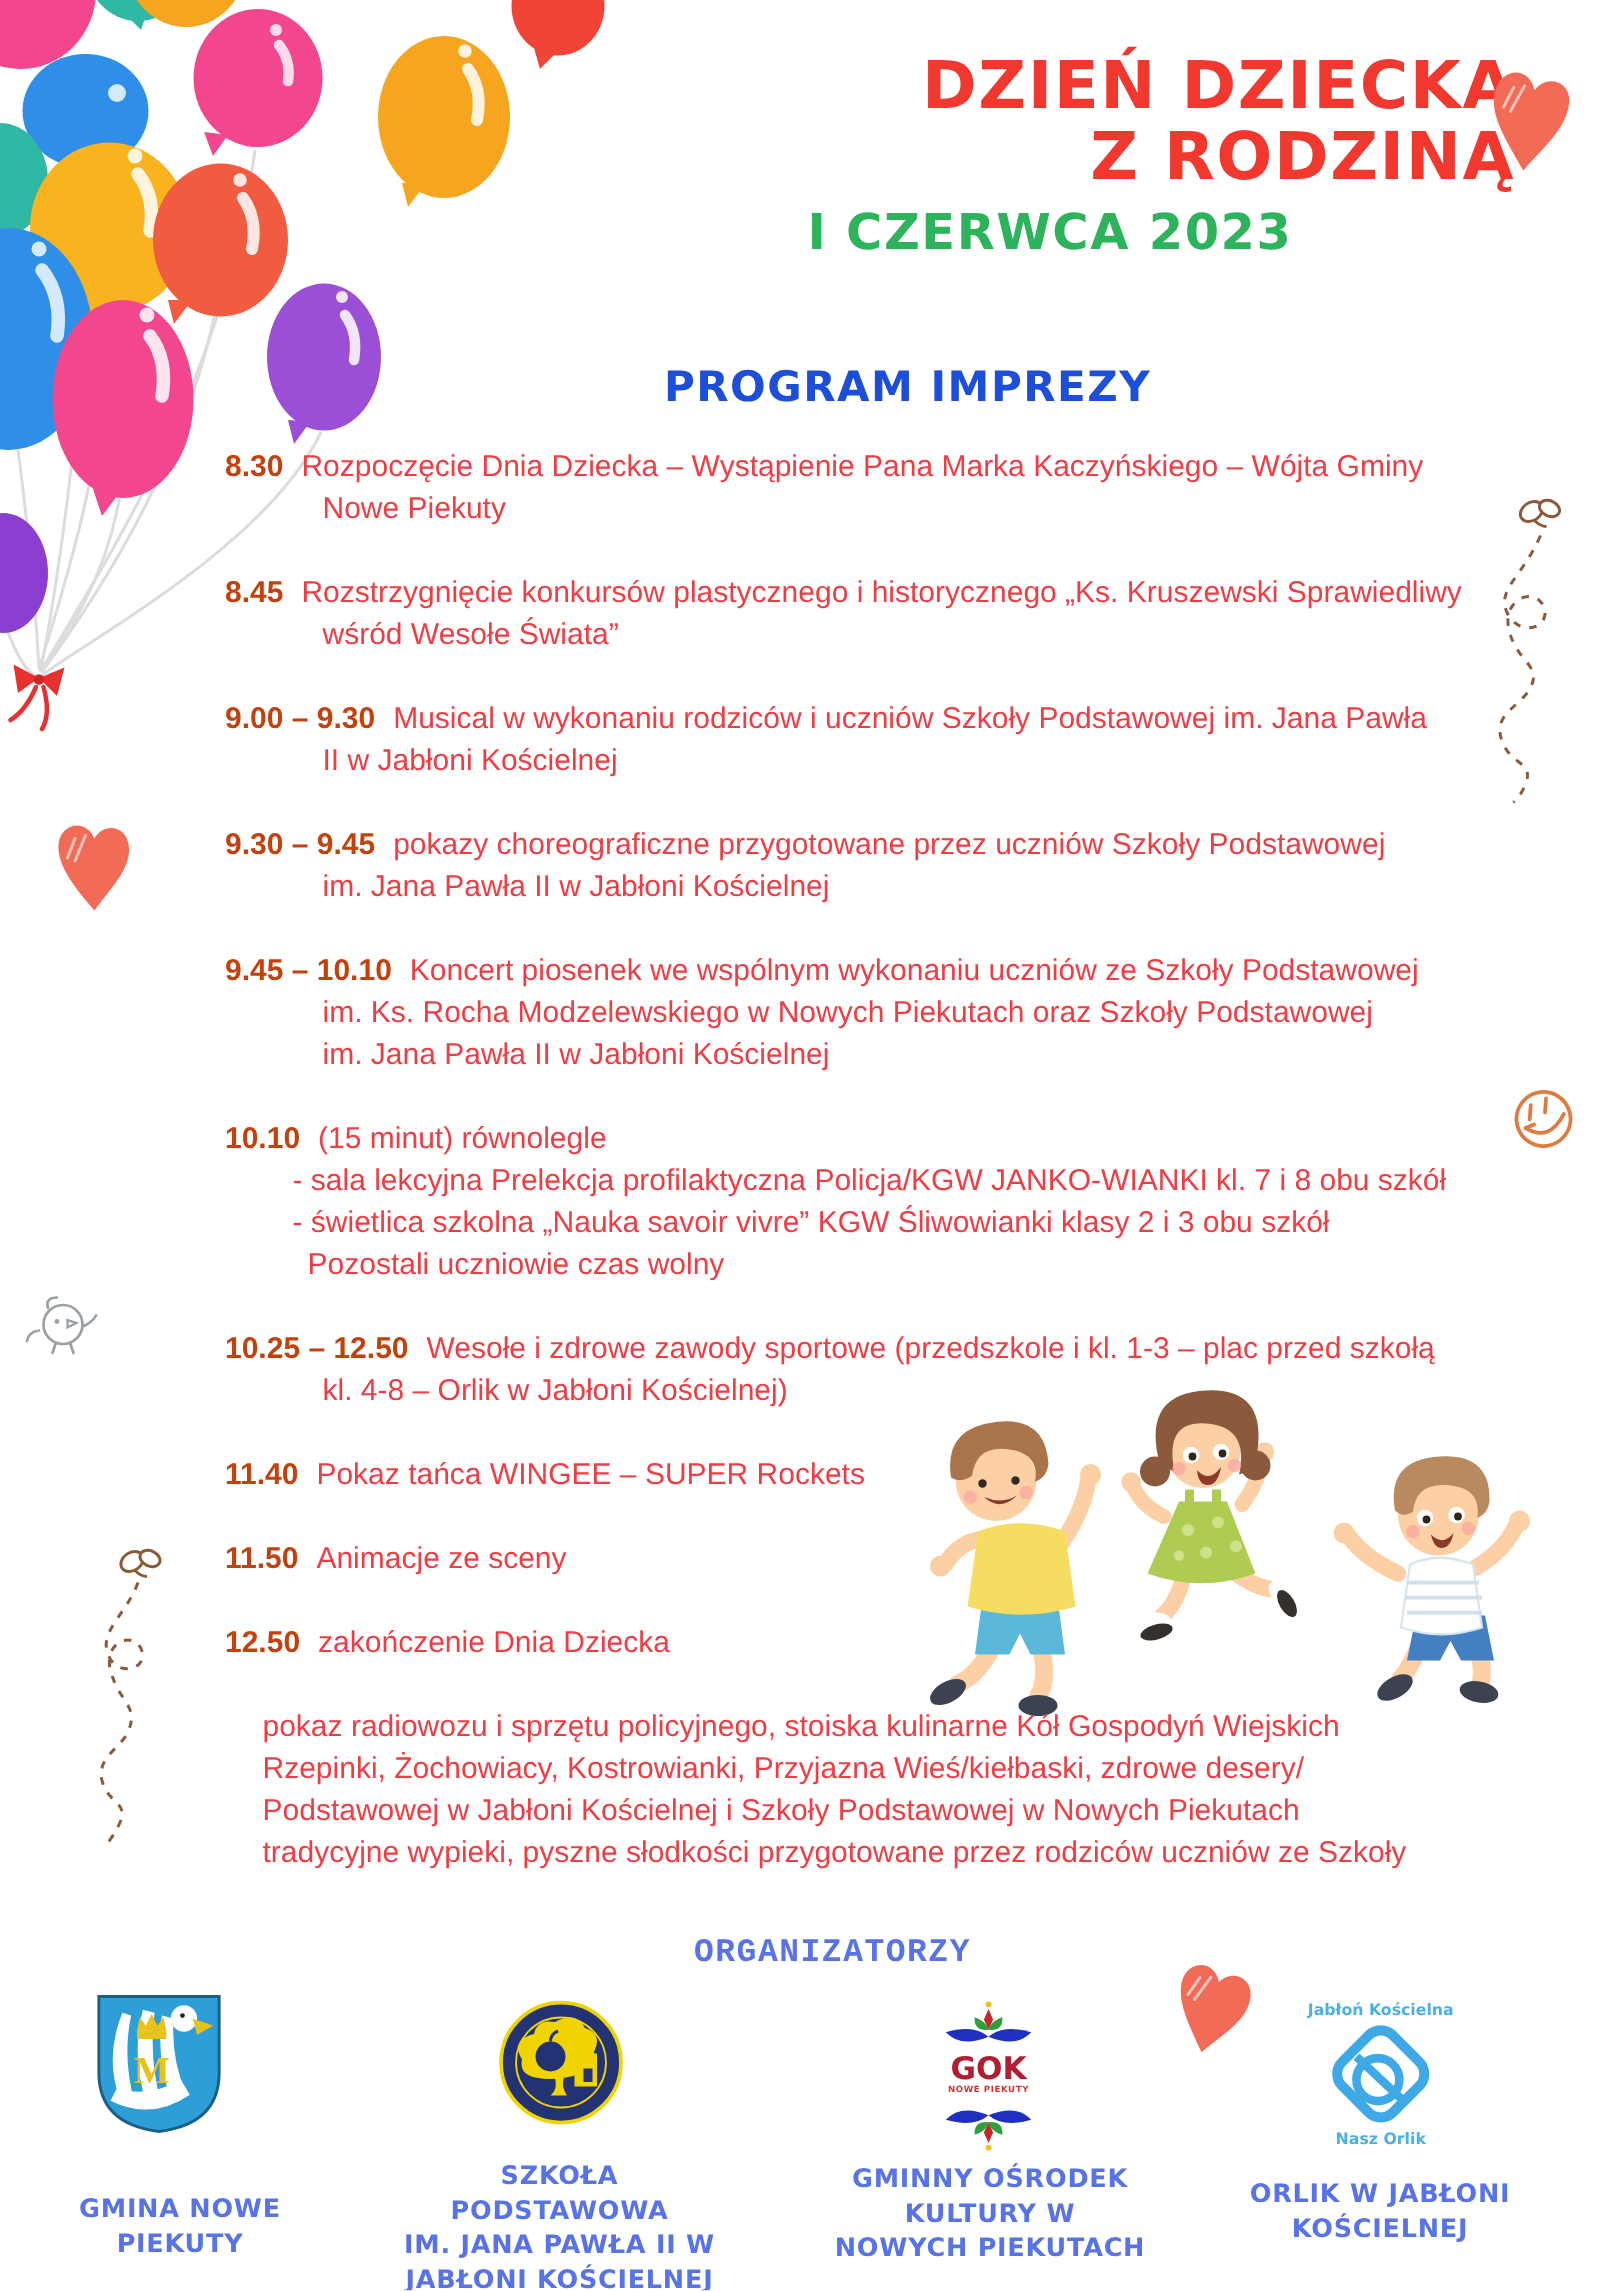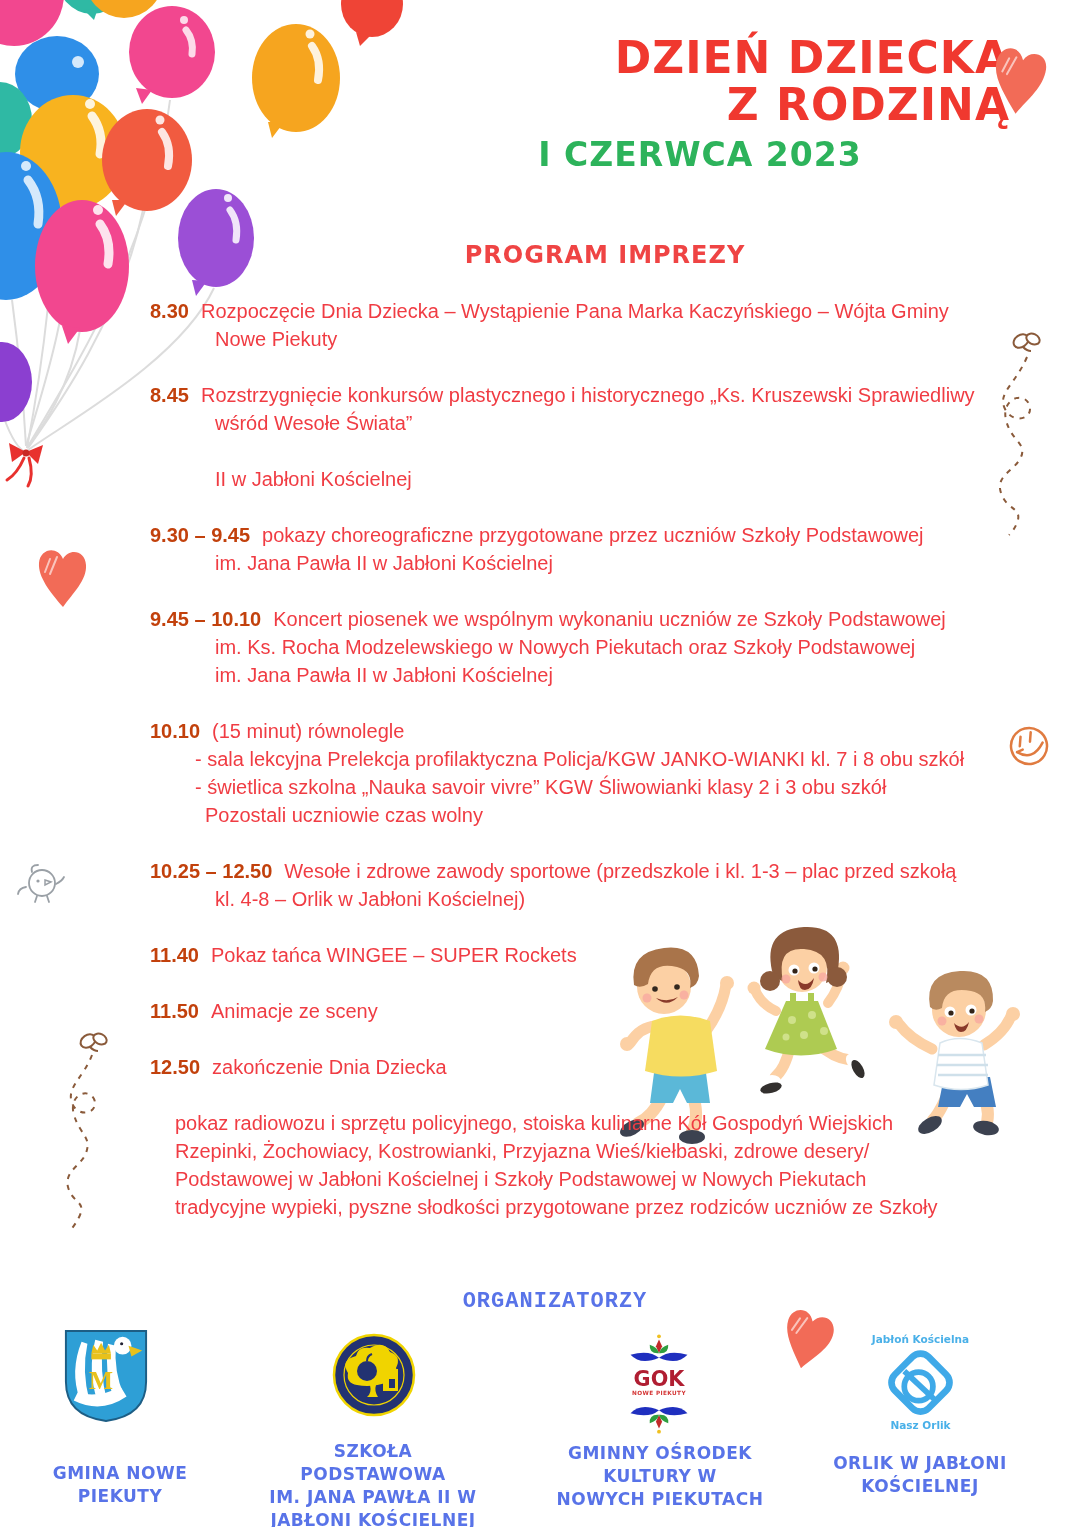--- a/index.html
+++ b/index.html
@@ -7,21 +7,21 @@
         font-family:"Liberation Sans",sans-serif;}
   .abs{position:absolute;}
 
   
   .title-block{left:390px;top:34px;width:620px;text-align:center;
                font-family:"DejaVu Sans",sans-serif;font-weight:700;}
   .title-line{font-size:44px;line-height:47px;color:#f0382f;letter-spacing:1px;text-align:right;}
   .date-line{font-size:33px;line-height:44px;color:#2db35b;letter-spacing:1px;margin-top:5px;}
   .prog-head{left:400px;top:241px;width:410px;text-align:center;
              font-family:"DejaVu Sans",sans-serif;font-weight:700;
-             font-size:24px;color:#ef4444;letter-spacing:1px;}
+             font-size:28px;color:#1d4ed8;letter-spacing:1px;}
   .org-head{left:400px;top:1289px;width:310px;text-align:center;
             font-family:Liberation Mono, monospace;font-weight:700;
             font-size:22px;color:#5873e8;letter-spacing:1px;}
 
   
   .program{left:150px;top:297px;width:900px;font-size:20px;color:#f03c43;}
   .entry{margin-bottom:28px;}
   .line{white-space:nowrap;height:28px;line-height:28px;}
   .time{font-weight:bold;color:#c2410c;margin-right:12px;}
   .ind-a{padding-left:65px;}
@@ -236,20 +236,21 @@
       <div class="line"><span class="time">8.30</span><span>Rozpoczęcie Dnia Dziecka – Wystąpienie Pana Marka Kaczyńskiego – Wójta Gminy</span></div>
       <div class="line ind-a">Nowe Piekuty</div>
     </article>
 
     <article class="entry">
       <div class="line"><span class="time">8.45</span><span>Rozstrzygnięcie konkursów plastycznego i historycznego „Ks. Kruszewski Sprawiedliwy</span></div>
       <div class="line ind-a">wśród Wesołe Świata”</div>
     </article>
 
     <article class="entry">
+      <div class="line"><span class="time">9.00 – 9.30</span><span>Musical w wykonaniu rodziców i uczniów Szkoły Podstawowej im. Jana Pawła</span></div>
       <div class="line ind-a">II w Jabłoni Kościelnej</div>
     </article>
 
     <article class="entry">
       <div class="line"><span class="time">9.30 – 9.45</span><span>pokazy choreograficzne przygotowane przez uczniów Szkoły Podstawowej</span></div>
       <div class="line ind-a">im.  Jana Pawła II w Jabłoni Kościelnej</div>
     </article>
 
     <article class="entry">
       <div class="line"><span class="time">9.45 – 10.10</span><span>Koncert piosenek we wspólnym wykonaniu uczniów ze Szkoły Podstawowej</span></div>

